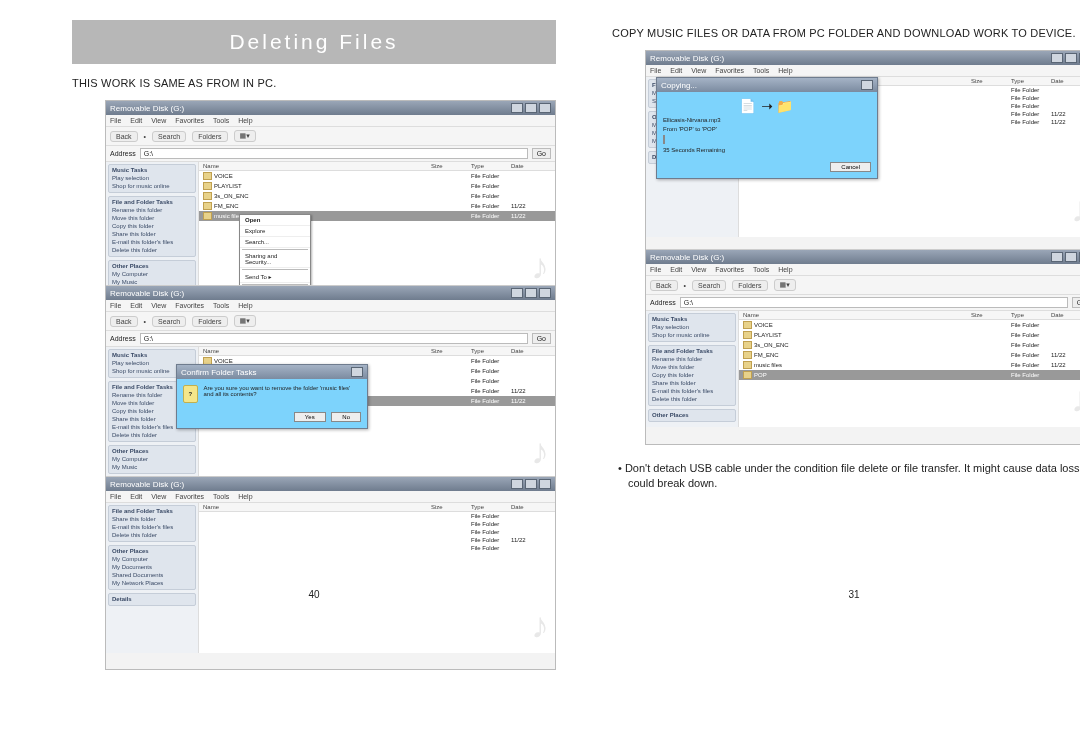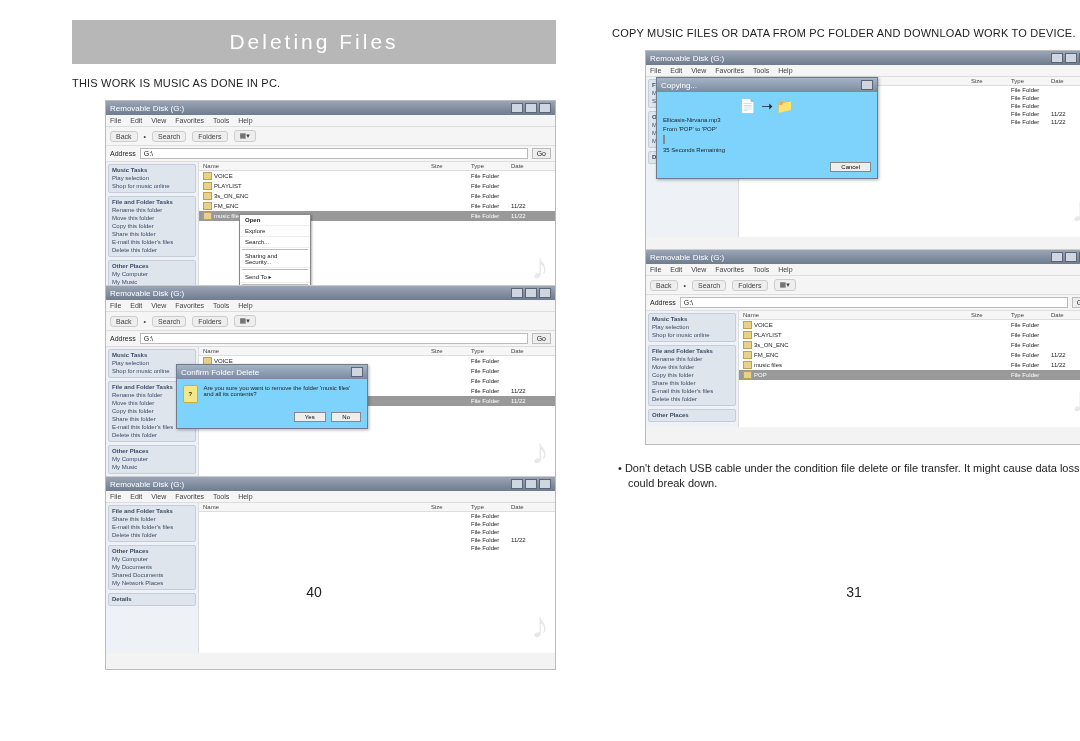--- a/index.html
+++ b/index.html
@@ -194,31 +194,31 @@
     margin-top: 16px;
     line-height: 1.35;
     text-indent: -10px;
     padding-left: 16px;
   }
   .pagenum {
     position: absolute;
     left: 0; right: 0;
     bottom: 8px;
     text-align: center;
-    font-size: 14px;
+    font-size: 10px;
   }
 </style>
 </head>
 <body>
 
 <div class="page">
 
   <div class="col">
     <div class="section-title">Deleting Files</div>
-    <div class="intro">THIS WORK IS MUSIC AS DONE IN PC.</div>
+    <div class="intro">THIS WORK IS SAME AS FROM IN PC.</div>
 
     <div class="screenshots">
 
       <div class="shot" style="height:184px">
         <div class="titlebar">
           <span>Removable Disk (G:)</span>
           <span class="winctrls">
             <span class="winbtn"></span>
             <span class="winbtn"></span>
             <span class="winbtn"></span>
@@ -436,21 +436,21 @@
                   <span>music files</span>
                 </span>
                 <span></span>
                 <span>File Folder</span>
                 <span>11/22</span>
               </div>
           </div>
         </div>
         <div class="dlg" style="left:70px;top:78px;width:190px">
           <div class="titlebar">
-            <span>Confirm Folder Delete</span>
+            <span>Confirm Folder Tasks</span>
             <span class="winbtn"></span>
           </div>
           <div class="dlg-body">
             <div class="warn">?</div>
             <div>Are you sure you want to remove the folder 'music files' and all its contents?</div>
           </div>
           <div class="dlg-btns">
             <button class="dlg-btn">Yes</button>
             <button class="dlg-btn">No</button>
           </div>

